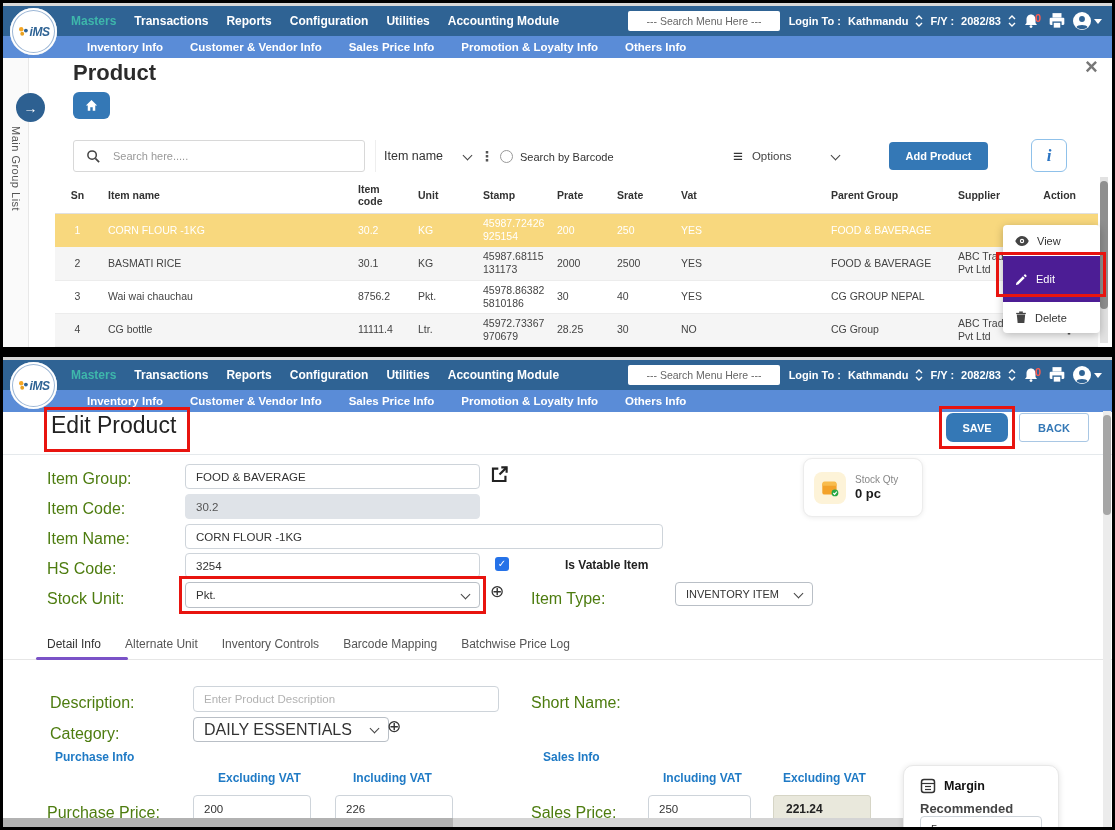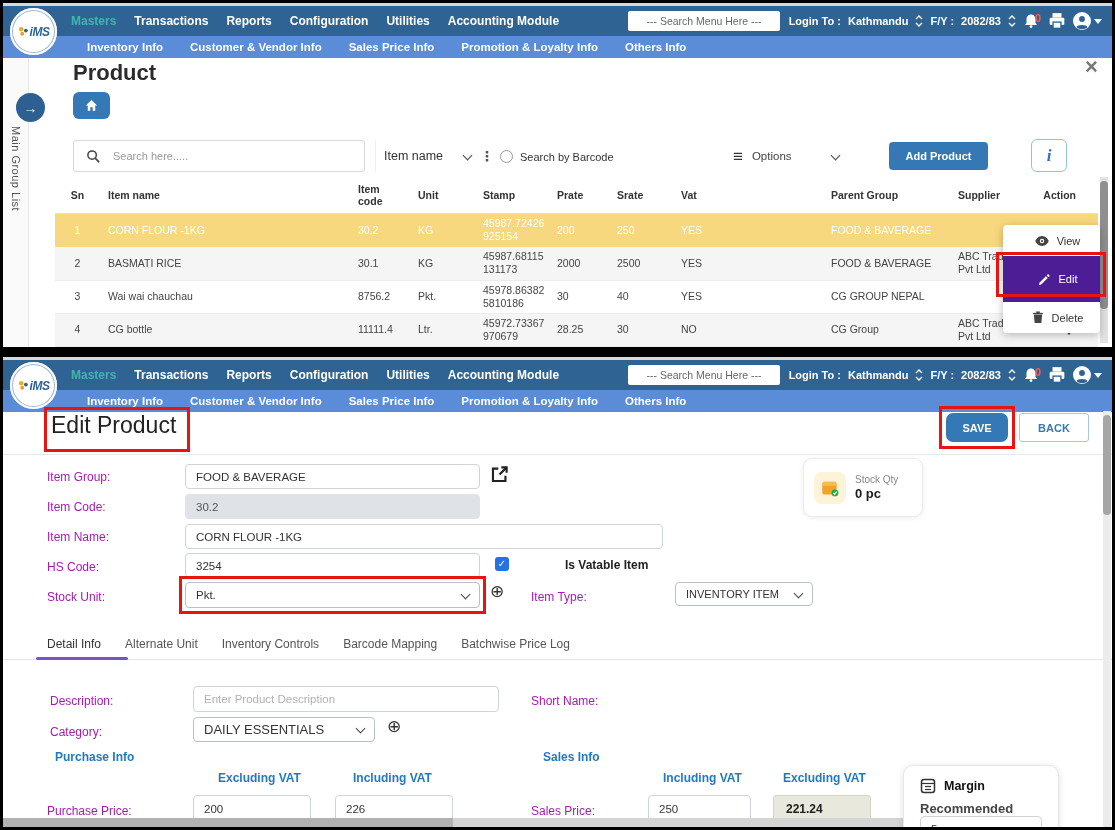--- a/index.html
+++ b/index.html
@@ -26,21 +26,21 @@
   .subnav{position:absolute;top:33px;left:0;right:0;height:22px;background:#5A8CD7;display:flex;align-items:center;gap:27px;padding-left:84px;}
   .subnav-item{color:#fff;font-size:11.5px;font-weight:bold;white-space:nowrap;cursor:pointer;}
   
   .logo{position:absolute;left:7px;top:5px;width:47px;height:47px;background:#fff;border-radius:50%;z-index:10;display:flex;align-items:center;justify-content:center;box-shadow:inset 0 0 0 2px #fff, inset 0 0 0 3px #9db7d6;}
   .logo-inner{display:flex;align-items:center;gap:1px;}
   .logo-text{color:#2F6394;font-weight:bold;font-style:italic;font-size:12px;letter-spacing:-0.5px;}
   
   .chev{display:inline-block;width:7px;height:7px;border-right:1.7px solid #444;border-bottom:1.7px solid #444;transform:rotate(45deg);margin-bottom:2px;}
   .btn-primary{background:#3478B6;color:#fff;border:none;border-radius:4px;font-size:11px;font-weight:bold;cursor:pointer;}
   .annot{position:absolute;border:3px solid #E8140F;z-index:30;pointer-events:none;}
-  .f-lbl{position:absolute;font-size:12px;color:#a21caf;}
+  .f-lbl{position:absolute;font-size:16px;color:#4d7c0f;}
   .f-inp{position:absolute;border:1px solid #ced4da;border-radius:4px;font-size:11.5px;color:#333;padding:0 10px;}
   .f-inp::placeholder{color:#b2b2b2;}
   .f-sel{position:absolute;border:1px solid #b9bfc6;border-radius:4px;background:#fff;font-size:11.5px;color:#333;display:flex;align-items:center;justify-content:space-between;padding:0 10px;cursor:pointer;}
   .blue-head{position:absolute;font-size:12px;font-weight:bold;color:#1F7AC5;padding-left:8px;}
   .plus{position:absolute;font-size:17px;color:#333;line-height:16px;cursor:pointer;}
   .kebab{font-size:14px;color:#555;font-weight:bold;cursor:pointer;line-height:1;}
   
   .page-title{position:absolute;left:70px;top:57px;margin:0;font-size:22px;font-weight:600;color:#2b2b2b;}
   .close-x{position:absolute;left:1082px;top:53px;font-size:22px;font-weight:bold;color:#777;cursor:pointer;line-height:1;}
   .home-btn{position:absolute;left:70px;top:89px;width:37px;height:27px;background:#3478B6;border:none;border-radius:6px;cursor:pointer;display:flex;align-items:center;justify-content:center;}
@@ -62,21 +62,21 @@
   table.grid{position:absolute;left:52px;top:174px;width:1043px;border-collapse:collapse;table-layout:fixed;}
   table.grid th{font-size:10.5px;font-weight:bold;color:#333;text-align:left;padding:6px 8px;border-bottom:1px solid #e0e0e0;}
   table.grid td{font-size:10.5px;color:#444;padding:3px 8px;height:28px;border-bottom:1px solid #ececec;line-height:1.25;}
   table.grid .c-sn{text-align:center;}
   table.grid .c-stamp{word-break:break-all;padding-right:0;}
   table.grid .c-act{text-align:right;padding-right:22px;}
   tr.alt td{background:#f5f5f5;}
   tr.hl td{background:#F8D87E;color:#fff;border-bottom:1px solid #F8D87E;}
   
   .ctx-menu{position:absolute;left:1000px;top:222px;width:97px;background:#fff;border-radius:4px;box-shadow:0 2px 8px rgba(0,0,0,0.25);z-index:15;overflow:hidden;}
-  .ctx-item{display:flex;align-items:center;gap:8px;padding-left:12px;font-size:11px;color:#333;cursor:pointer;height:31px;justify-content:center;}
+  .ctx-item{display:flex;align-items:center;gap:8px;padding-left:12px;font-size:11px;color:#333;cursor:pointer;height:31px;}
   .ctx-item.ctx-edit{background:#4c1d95;color:#fff;height:46px;}
   .vscroll{position:absolute;width:8px;background:#e2e2e2;z-index:12;}
   .vscroll .thumb{position:absolute;left:0;width:8px;background:#8f8f8f;border-radius:4px;}
   
   .edit-title{position:absolute;left:48px;top:55px;margin:0;font-size:23px;font-weight:500;color:#222;}
   .save-btn{position:absolute;left:943px;top:56px;width:62px;height:29px;border-radius:7px;}
   .back-btn{position:absolute;left:1016px;top:56px;width:70px;height:29px;background:#fff;border:1px solid #a9c7e4;border-radius:3px;color:#3478B6;font-size:11px;font-weight:bold;cursor:pointer;}
   .hr1{position:absolute;left:0;right:0;top:97px;height:1px;background:#e5e9ec;}
   .ext-icon{position:absolute;cursor:pointer;}
   .stock-card{position:absolute;left:800px;top:101px;width:120px;height:59px;background:#fff;border:1px solid #ececec;border-radius:9px;box-shadow:0 1px 5px rgba(0,0,0,0.08);display:flex;align-items:center;padding-left:10px;gap:9px;}
@@ -468,21 +468,21 @@
       <span class="tab">Barcode Mapping</span>
       <span class="tab">Batchwise Price Log</span>
       <span class="tab-underline"></span>
     </div>
 
     <span class="f-lbl" style="left:47px;top:337px;">Description:</span>
     <input class="f-inp" style="left: 190px; top: 329px; width: 306px; height: 26px;" placeholder="Enter Product Description">
     <span class="f-lbl" style="left:528px;top:337px;">Short Name:</span>
 
     <span class="f-lbl" style="left:47px;top:368px;">Category:</span>
-    <div class="f-sel" style="left:190px;top:360px;width:182px;height:25px;font-size:13px;text-align:center;">
+    <div class="f-sel" style="left:190px;top:360px;width:196px;height:25px;font-size:16px;text-align:center;">
       <span>DAILY ESSENTIALS</span>
       <span class="chev"></span>
     </div>
     <span class="plus" style="left:384px;top:362px;">⊕</span>
 
     <span class="blue-head" style="left:44px;top:393px;">Purchase Info</span>
     <span class="blue-head" style="left:532px;top:393px;">Sales Info</span>
 
     <span class="blue-head" style="left:207px;top:414px;">Excluding VAT</span>
     <span class="blue-head" style="left:342px;top:414px;">Including VAT</span>

